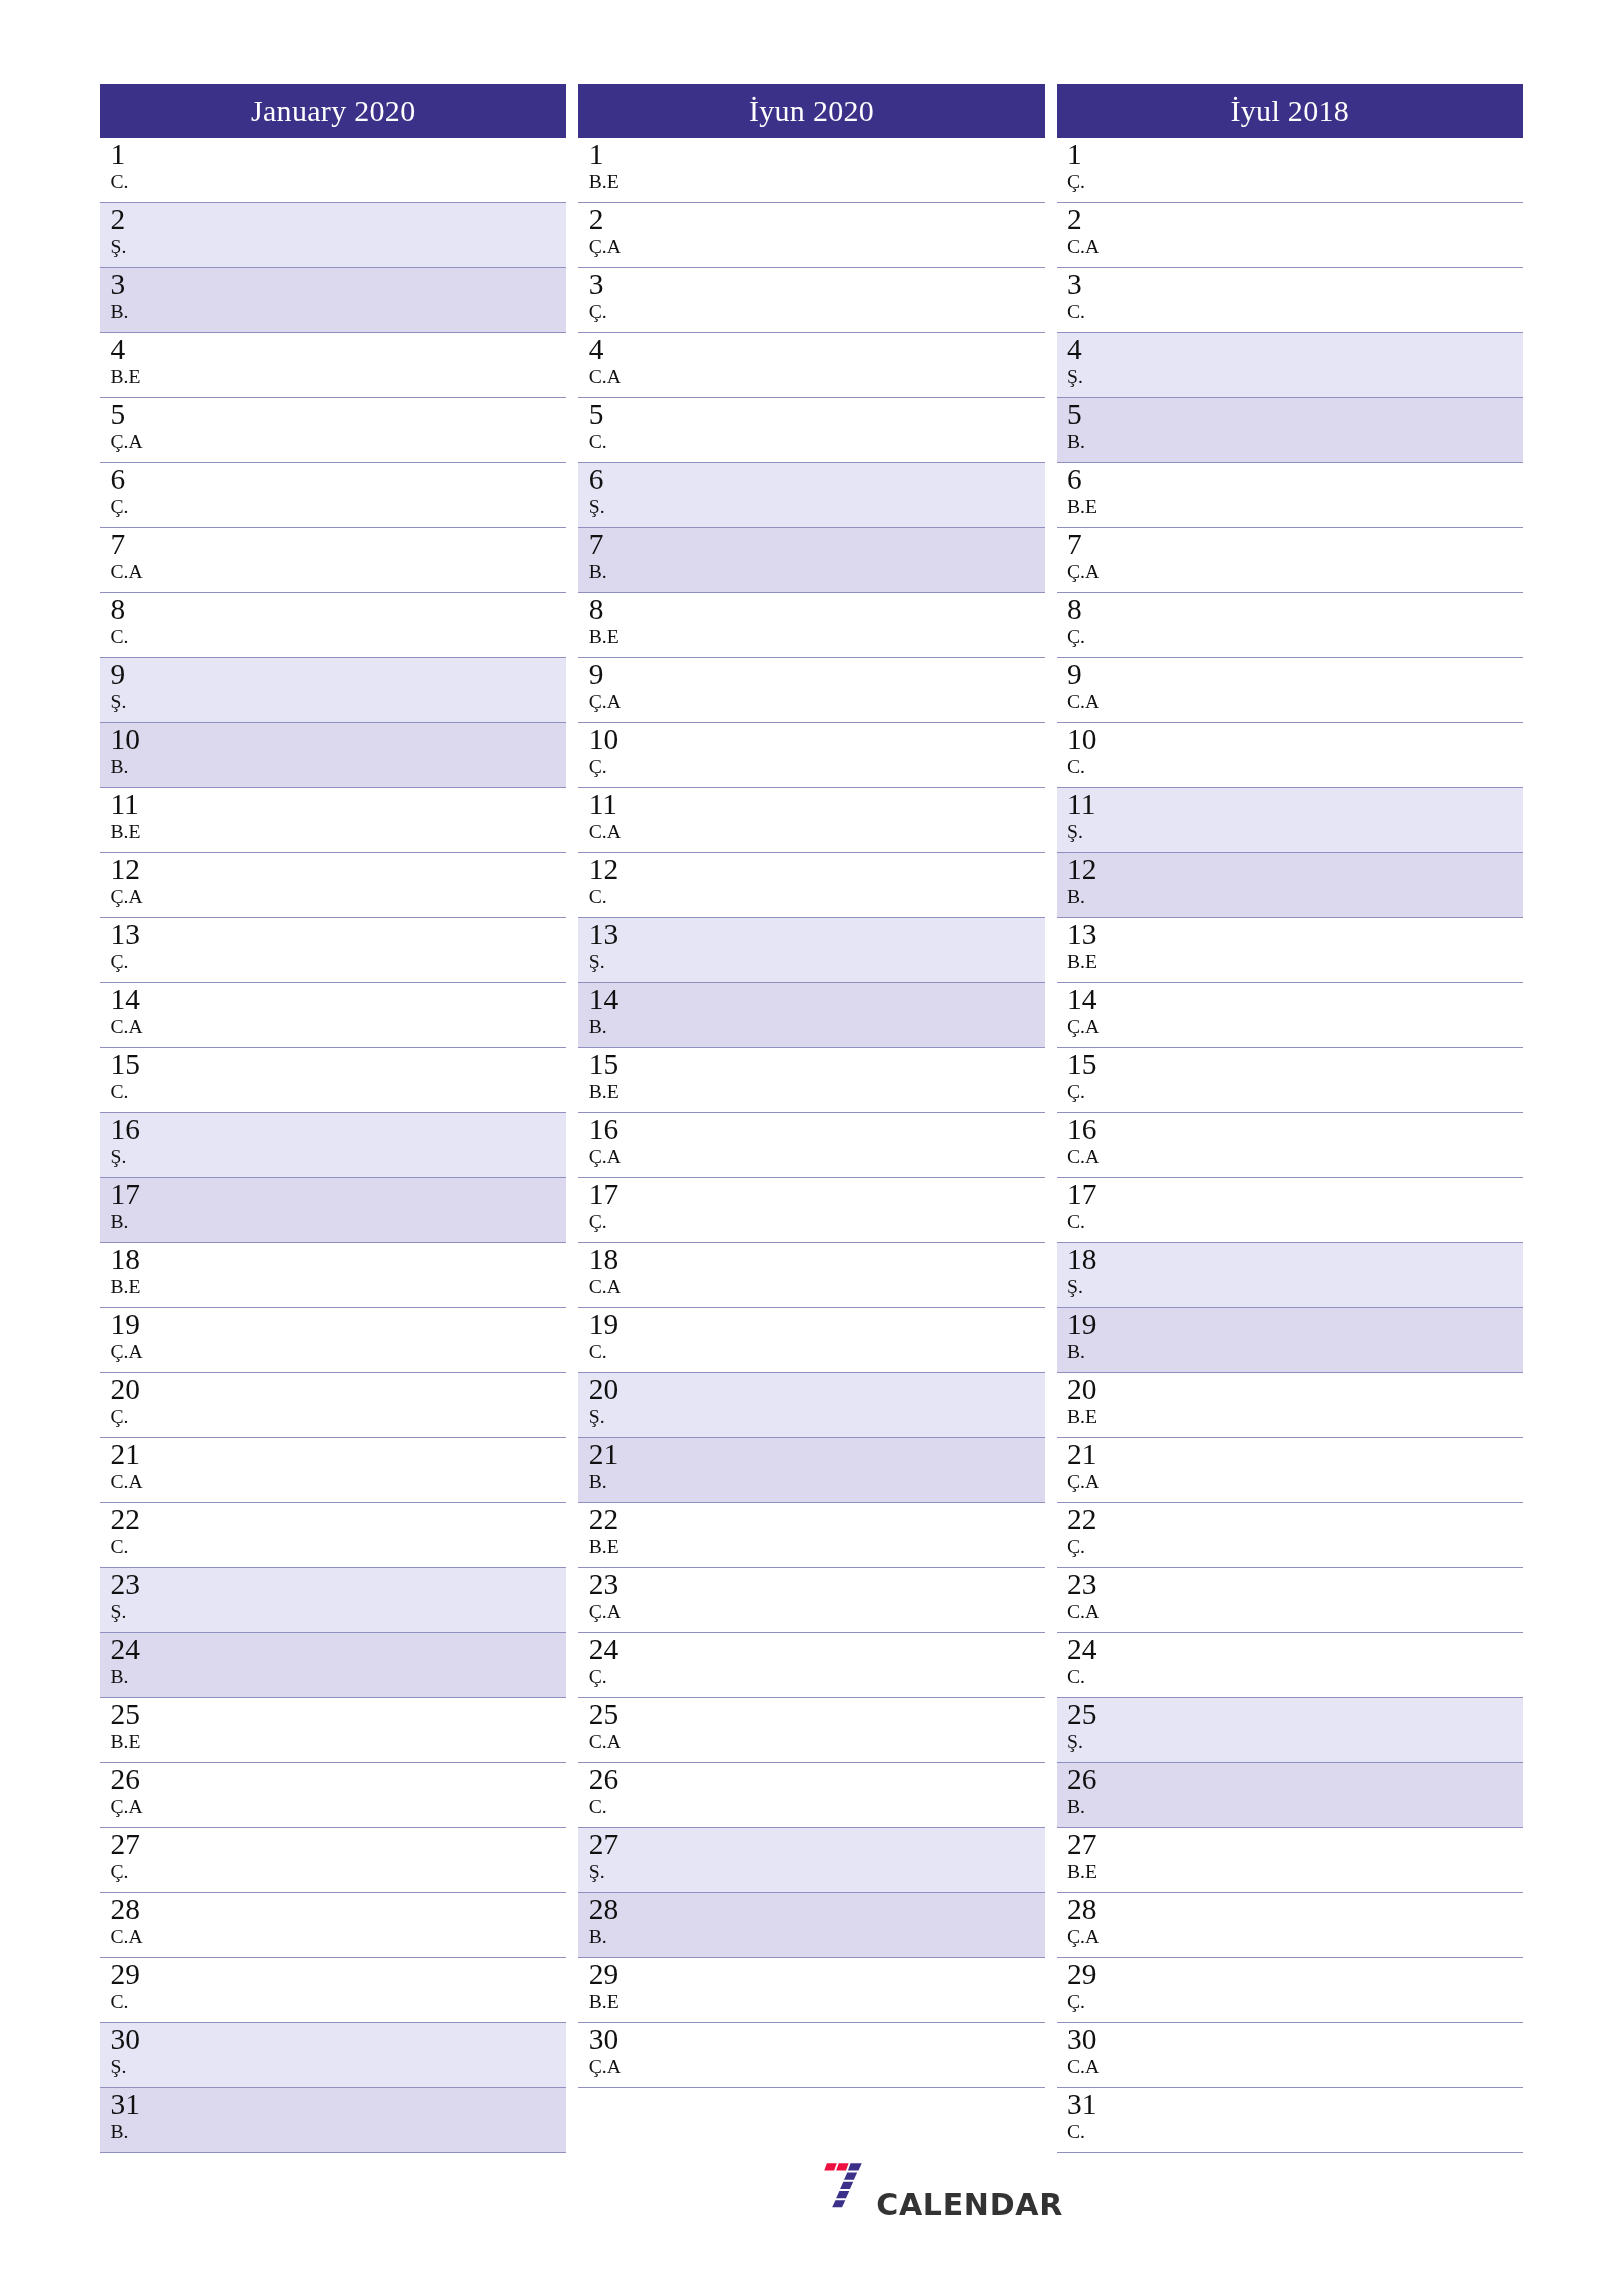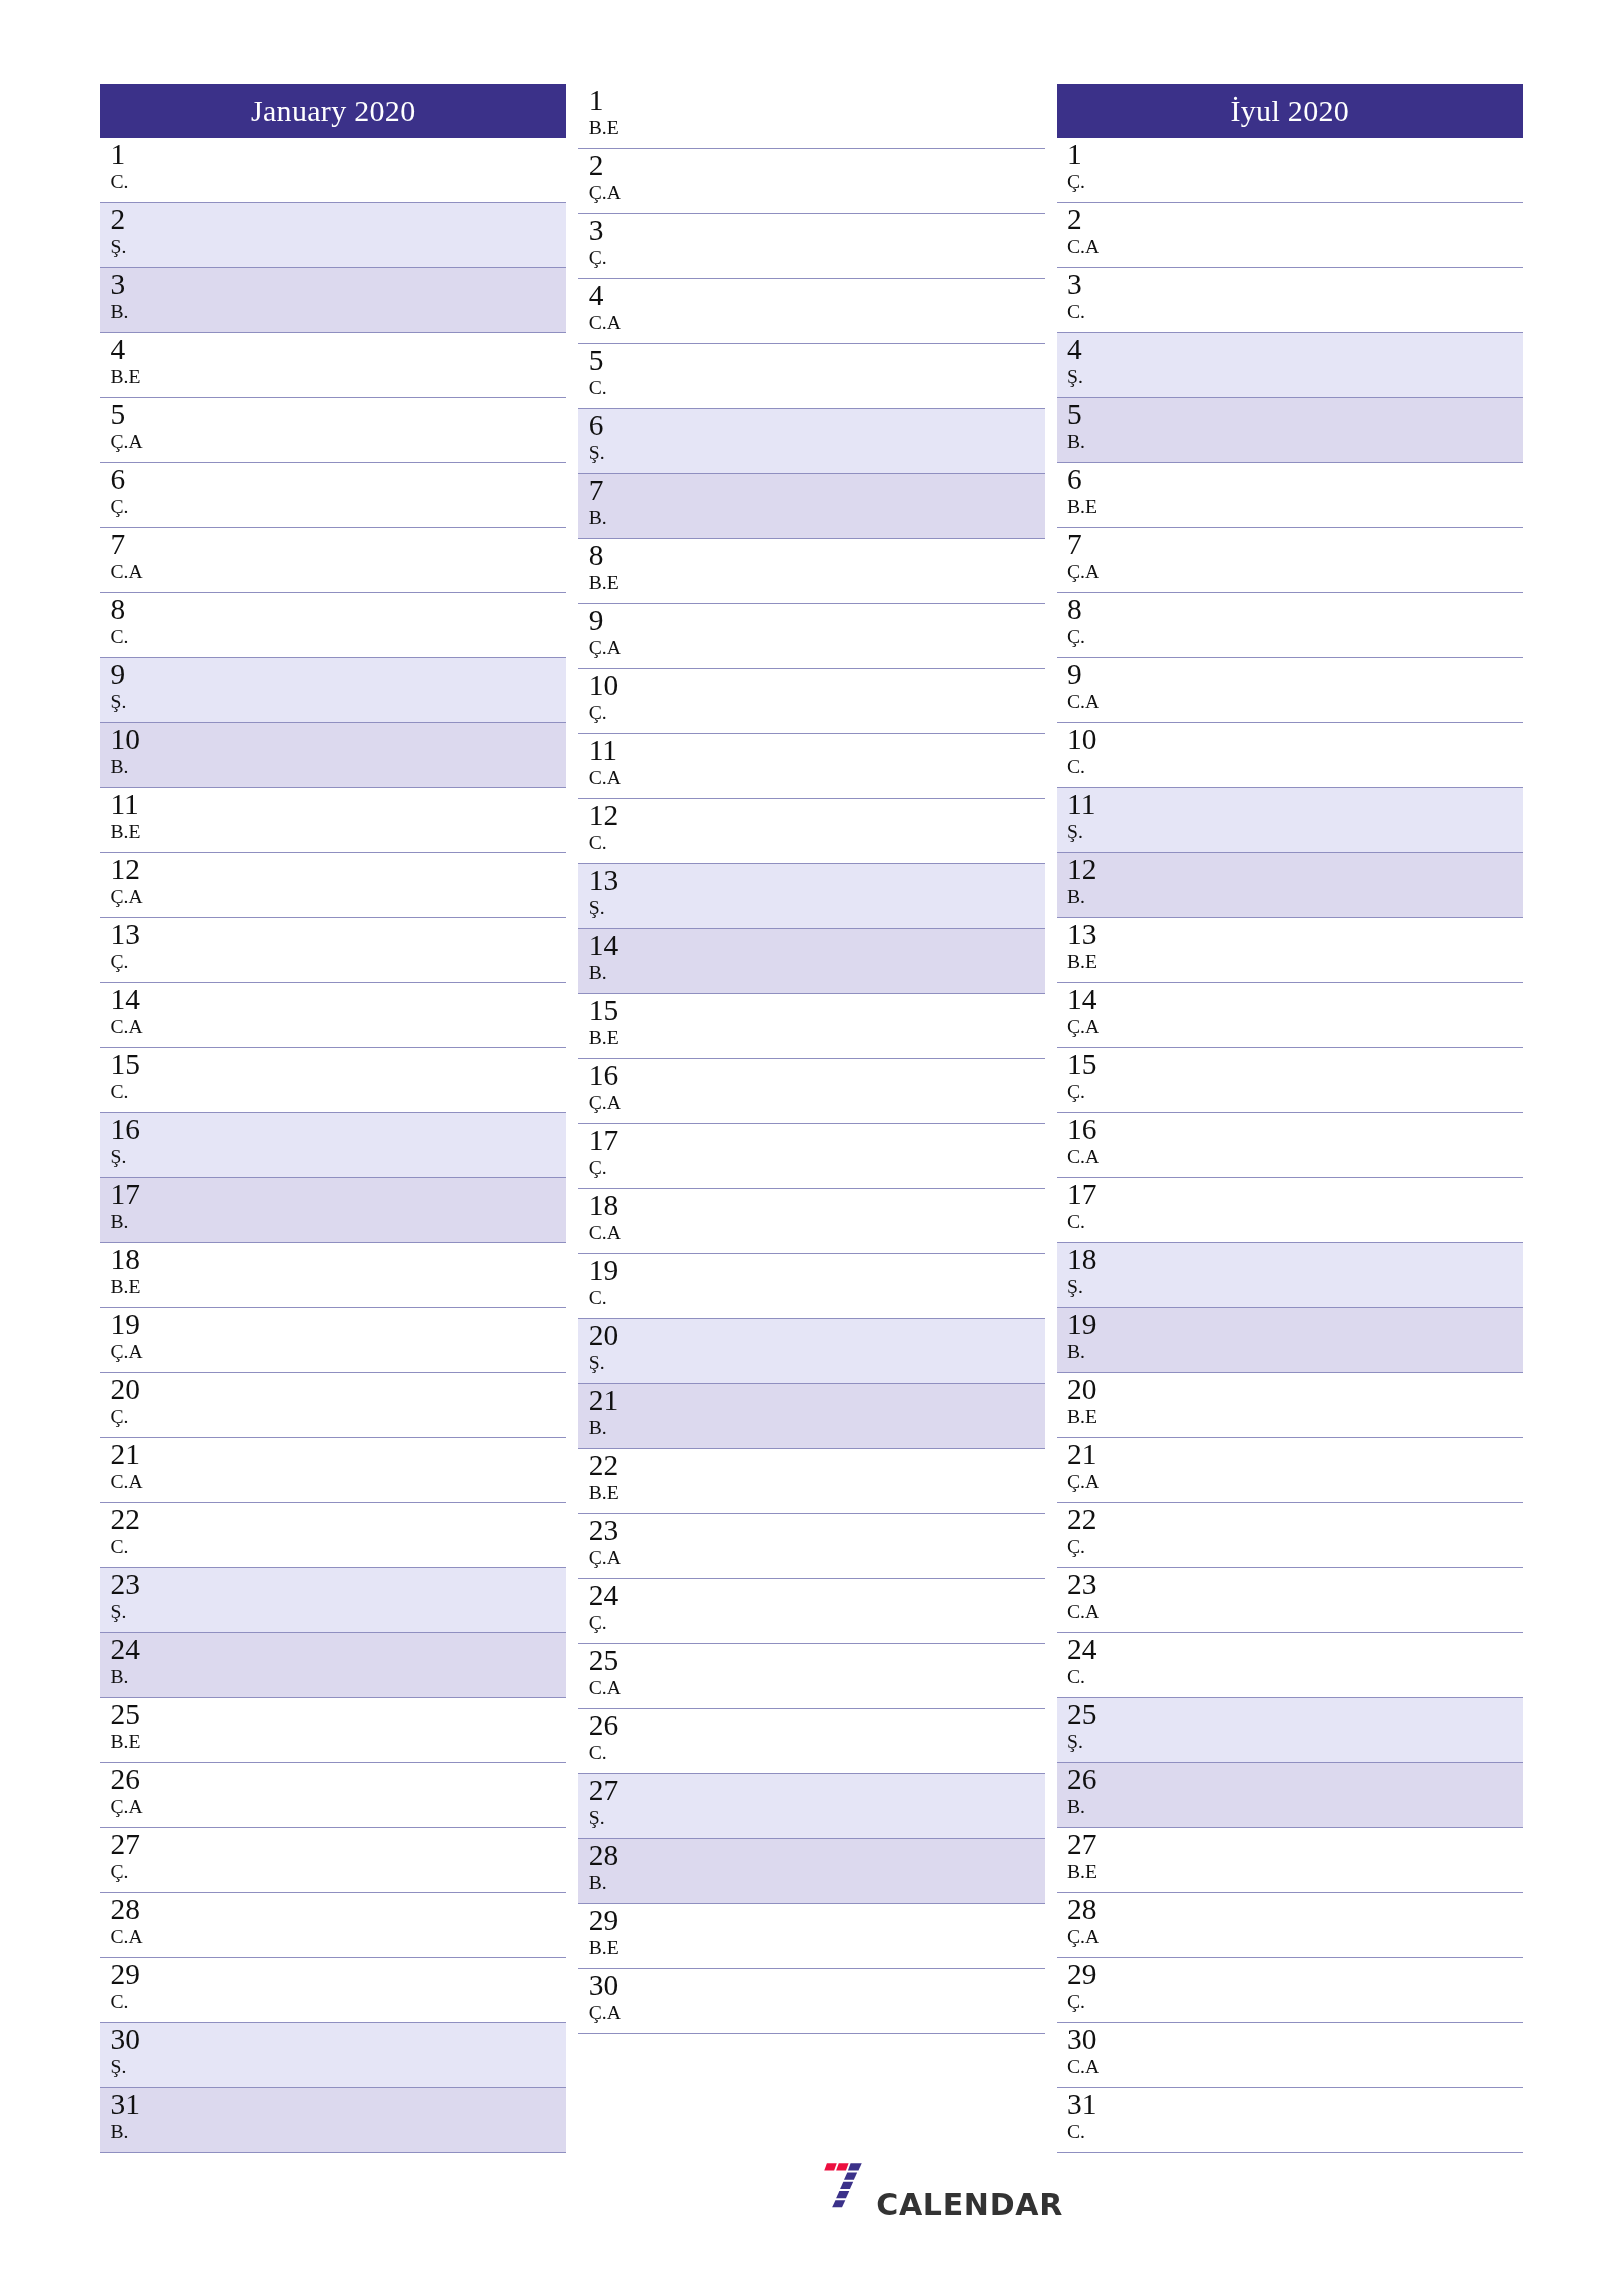--- a/index.html
+++ b/index.html
@@ -249,20 +249,21 @@
             <div class="day-num">30</div>
             <div class="day-wd">Ş.</div>
           </div>
           <div class="day-row sun">
             <div class="day-num">31</div>
             <div class="day-wd">B.</div>
           </div>
         </div>
       </div>
       <div class="month-col">
+        <div class="month-header">İyun 2020</div>
         <div class="days">
           <div class="day-row">
             <div class="day-num">1</div>
             <div class="day-wd">B.E</div>
           </div>
           <div class="day-row">
             <div class="day-num">2</div>
             <div class="day-wd">Ç.A</div>
           </div>
           <div class="day-row">
@@ -373,21 +374,21 @@
             <div class="day-num">29</div>
             <div class="day-wd">B.E</div>
           </div>
           <div class="day-row">
             <div class="day-num">30</div>
             <div class="day-wd">Ç.A</div>
           </div>
         </div>
       </div>
       <div class="month-col">
-        <div class="month-header">İyul 2020</div>
+        <div class="month-header">İyul 2018</div>
         <div class="days">
           <div class="day-row">
             <div class="day-num">1</div>
             <div class="day-wd">Ç.</div>
           </div>
           <div class="day-row">
             <div class="day-num">2</div>
             <div class="day-wd">C.A</div>
           </div>
           <div class="day-row">

